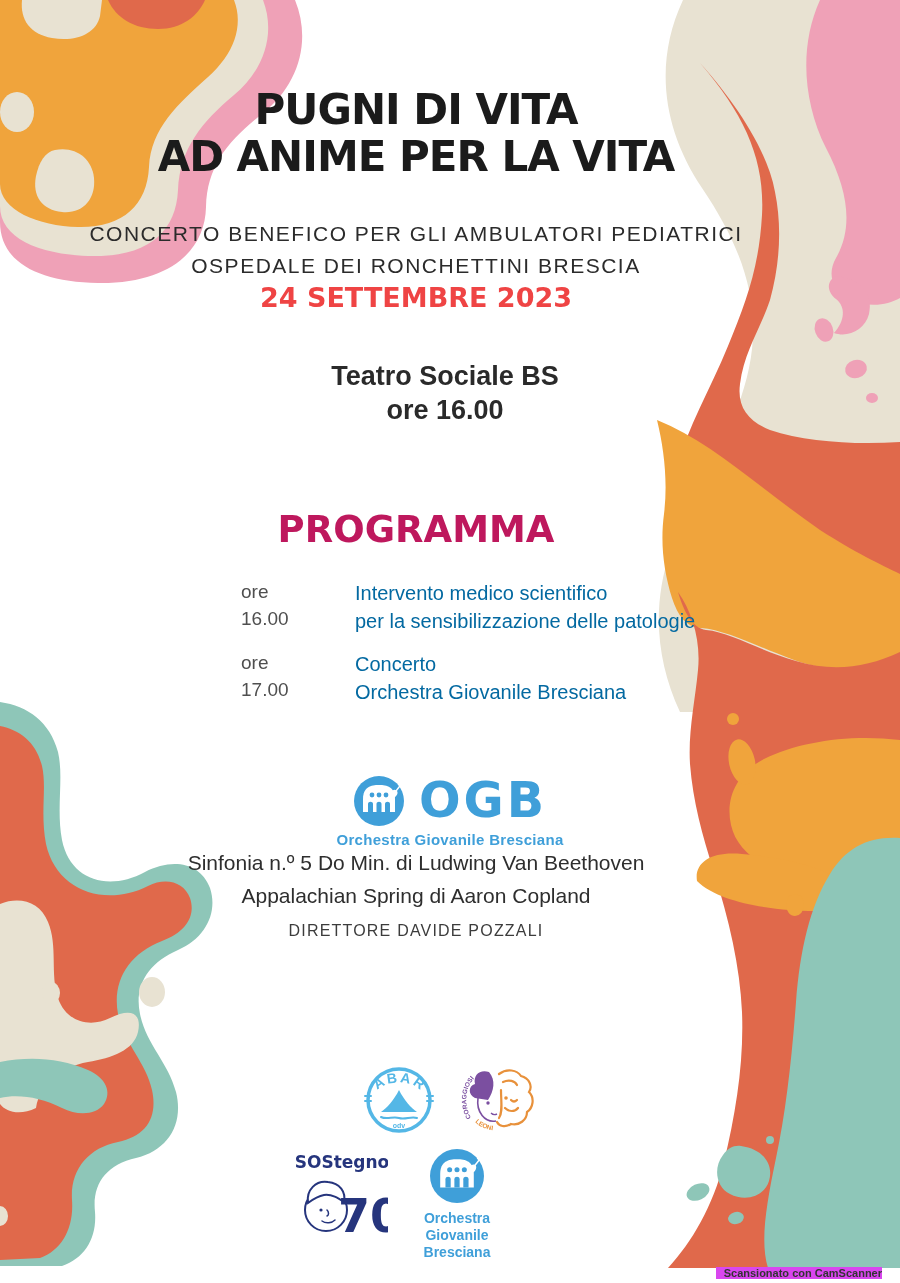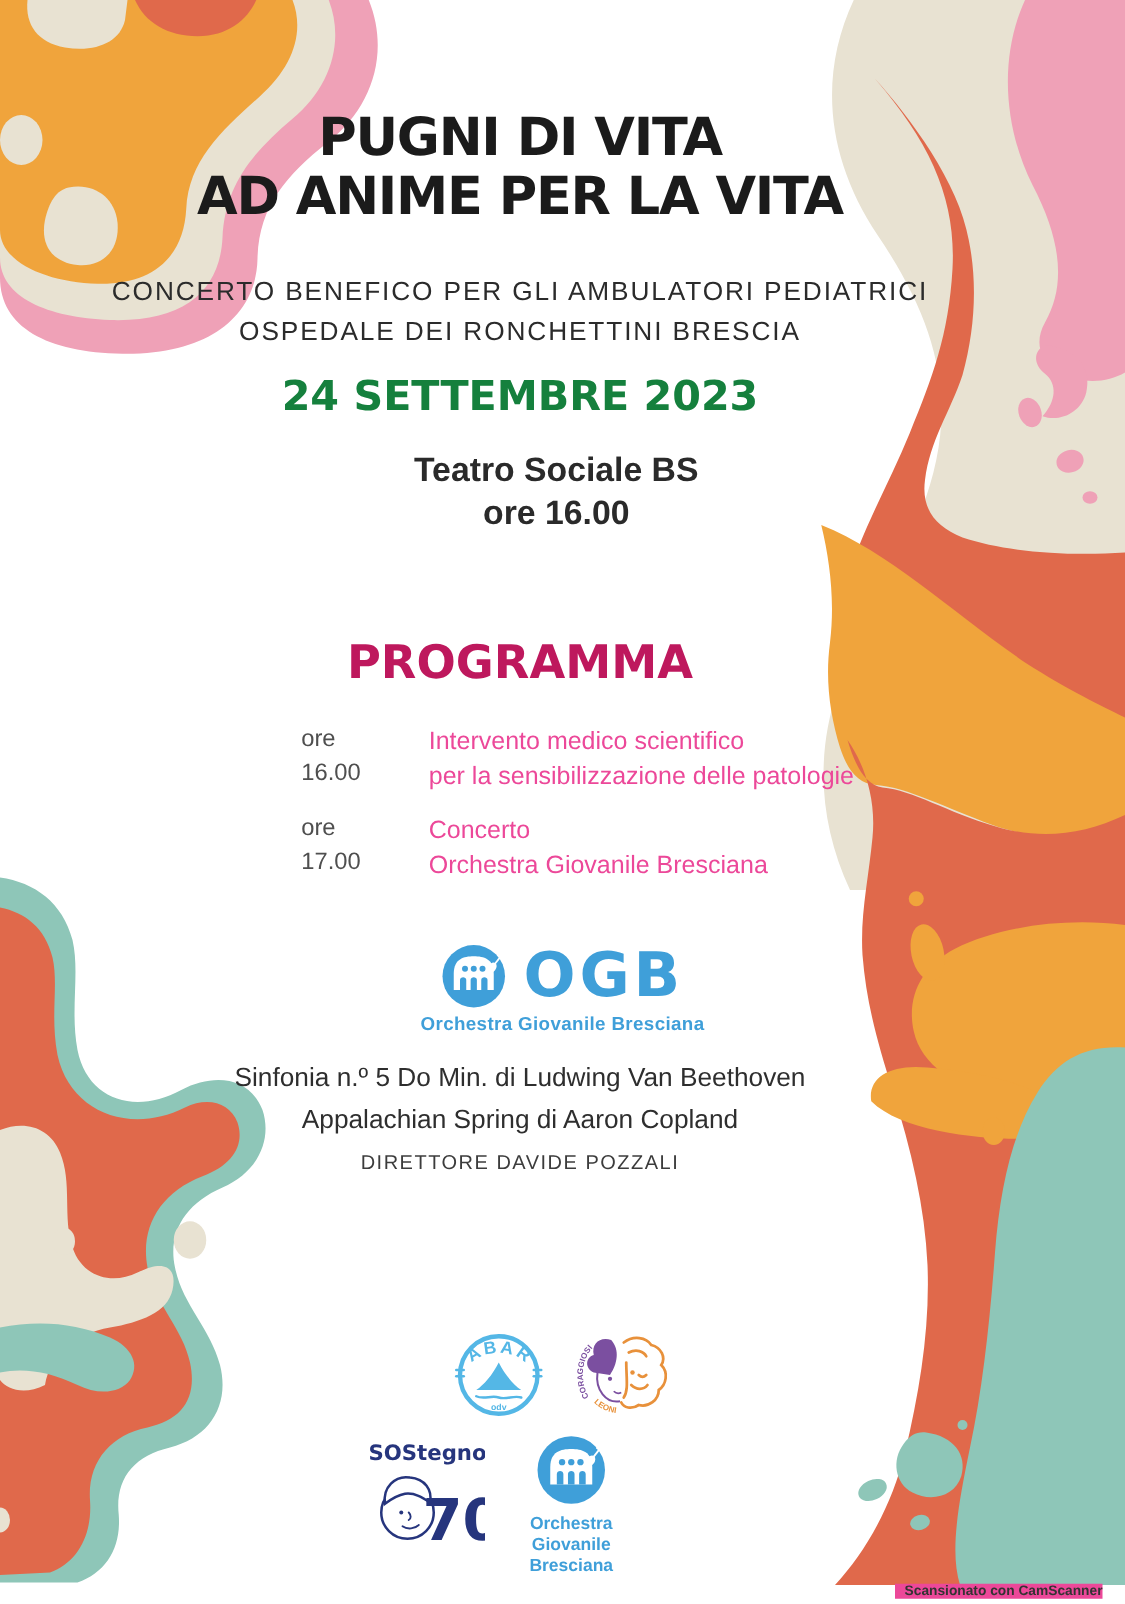--- a/index.html
+++ b/index.html
@@ -9,43 +9,43 @@
   svg.deco{position:absolute;left:0;top:0;}
   
   .c-amber{fill:#F0A43C}.c-coral{fill:#E0694B}.c-pink{fill:#EFA1B7}
   .c-cream{fill:#E8E2D2}.c-teal{fill:#8EC6B8}
   
   .content{position:absolute;inset:0;z-index:5;}
   .ctr{position:absolute;left:0;width:748px;text-align:center;margin-left:42px;}
   .title{top:86px;font-family:"DejaVu Sans",sans-serif;font-weight:900;
          font-size:42px;line-height:1.12;letter-spacing:-1px;color:#1b1b1b;}
   .subtitle{top:218px;font-size:21px;line-height:1.5;letter-spacing:1.5px;color:#2b2b2b;}
-  .date{top:297px;font-family:"DejaVu Sans",sans-serif;font-weight:900;
-        font-size:33px;letter-spacing:0;color:#15803d;}
+  .date{top:282px;font-family:"DejaVu Sans",sans-serif;font-weight:900;
+        font-size:27px;letter-spacing:0;color:#ef4444;}
   .venue{top:360px;font-size:27px;font-weight:700;line-height:1.25;color:#2a2a2a;padding-left:29px;}
   .programma{top:508px;font-family:"DejaVu Sans",sans-serif;font-weight:900;
              font-size:37px;color:#be185d;}
   .program{position:absolute;left:241px;top:579px;}
   .prow{display:flex;margin-bottom:15px;}
   .ptime{width:72px;font-size:19px;color:#4f4f4f;flex:none;line-height:1.4;}
-  .pdesc{margin-left:30px;font-size:20px;color:#ec4899;line-height:1.4;white-space:nowrap;}
+  .pdesc{margin-left:42px;font-size:20px;color:#0369a1;line-height:1.4;white-space:nowrap;}
   .ogbmain{position:absolute;left:0;top:752px;width:900px;text-align:center;}
-  .ogbrow{display:flex;align-items:center;justify-content:center;gap:14px;}
+  .ogbrow{display:flex;align-items:center;justify-content:center;gap:14px;margin-top:20px;}
   .ogbtxt{font-size:49px;font-weight:700;color:#3F9FD9;letter-spacing:3px;
           font-family:"DejaVu Sans",sans-serif;}
   .ogbname{margin-top:2px;font-size:15px;font-weight:700;color:#3F9FD9;letter-spacing:.3px;}
   .repertoire{top:847px;font-size:21px;line-height:1.55;color:#2e2e2e;text-align:center;}
   .direttore{top:922px;font-size:16px;letter-spacing:1.2px;color:#3c3c3c;}
   .sostegnohead{top:1037px;font-size:12.5px;letter-spacing:2px;color:#5a5a5a;}
   .logorow1{position:absolute;left:0;top:1062px;width:900px;display:flex;
             justify-content:center;gap:22px;align-items:center;}
   .logorow2{position:absolute;left:0;top:1148px;width:787px;display:flex;
             justify-content:center;gap:34px;align-items:flex-start;}
   .footer{position:absolute;right:18px;bottom:4px;font-size:11px;font-weight:700;
-          color:#333;background:#ec4899;padding-left:8px;z-index:9;}
+          color:#333;background:#d946ef;padding-left:8px;z-index:9;}
 </style>
 </head>
 <body>
 
 <div class="page">
 
   <svg class="deco" width="900" height="1283" viewBox="0 0 900 1283">
 
     <g>
       <path class="c-cream" d="M683,0 C654,62 662,128 702,188 C744,250 762,306 749,368

